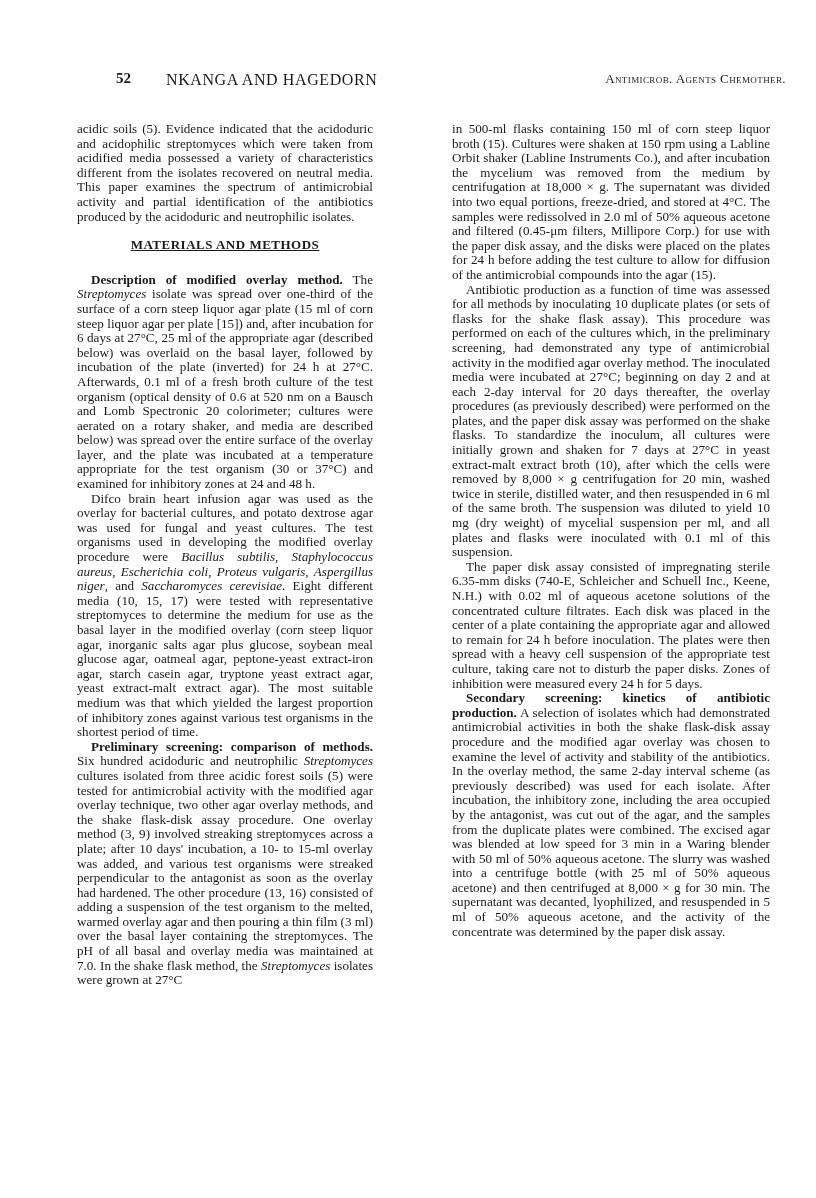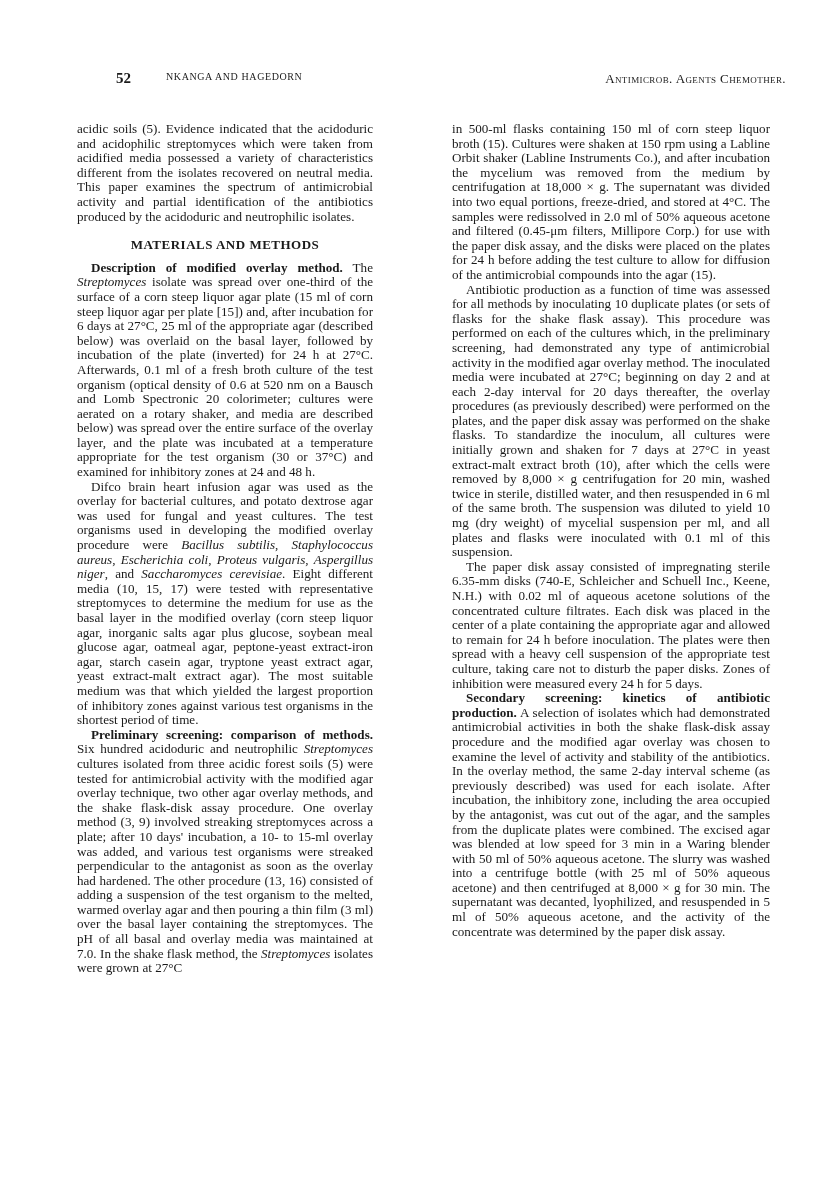--- a/index.html
+++ b/index.html
@@ -1,31 +1,31 @@
 <!DOCTYPE html>
 <html><head>
 <meta charset="utf-8">
 <style>
   html, body { margin: 0; padding: 0; background: #ffffff; }
   body { width: 816px; height: 1198px; position: relative; overflow: hidden;
          font-family: "DejaVu Serif", "Liberation Serif", serif; color: #1a1a1a; }
   .header { position: absolute; top: 70px; left: 116px; width: 670px; height: 20px;
             font-family: "Liberation Serif", serif; }
   .page-num { position: absolute; left: 0; top: 0; font-size: 15px; font-weight: bold; }
-  .authors { position: absolute; left: 50px; top: 1px; font-size: 10px; letter-spacing: 0.6px; }
+  .authors { position: absolute; left: 50px; top: 1px; font-size: 16px; letter-spacing: 0.6px; }
   .journal { position: absolute; right: 0; top: 1px; font-size: 13px; font-variant: small-caps; letter-spacing: 0.4px; }
   .col { position: absolute; top: 106px; width: 296px;
          font-family: "Liberation Serif", serif; font-size: 13.1px; line-height: 14.6px;
          text-align: justify; hyphens: manual; }
   .col.left { left: 77px; }
   .col.right { left: 452px; width: 318px; }
   .col p { margin: 0; text-indent: 14px; }
   .col p.noindent { text-indent: 0; margin-top: 16px; }
   .section-heading { text-align: center; font-weight: bold; font-size: 13px;
-                     letter-spacing: 0.5px; margin: 14px 0 8px 0; text-indent: 0; }
+                     letter-spacing: 0.5px; margin: 14px 0 20px 0; text-indent: 0; text-decoration: underline; }
   .run-head { font-weight: bold; }
   i { }
 </style>
 </head>
 <body>
 
 <div class="header">
   <span class="page-num">52</span>
   <span class="authors">NKANGA AND HAGEDORN</span>
   <span class="journal">Antimicrob. Agents Chemother.</span>

